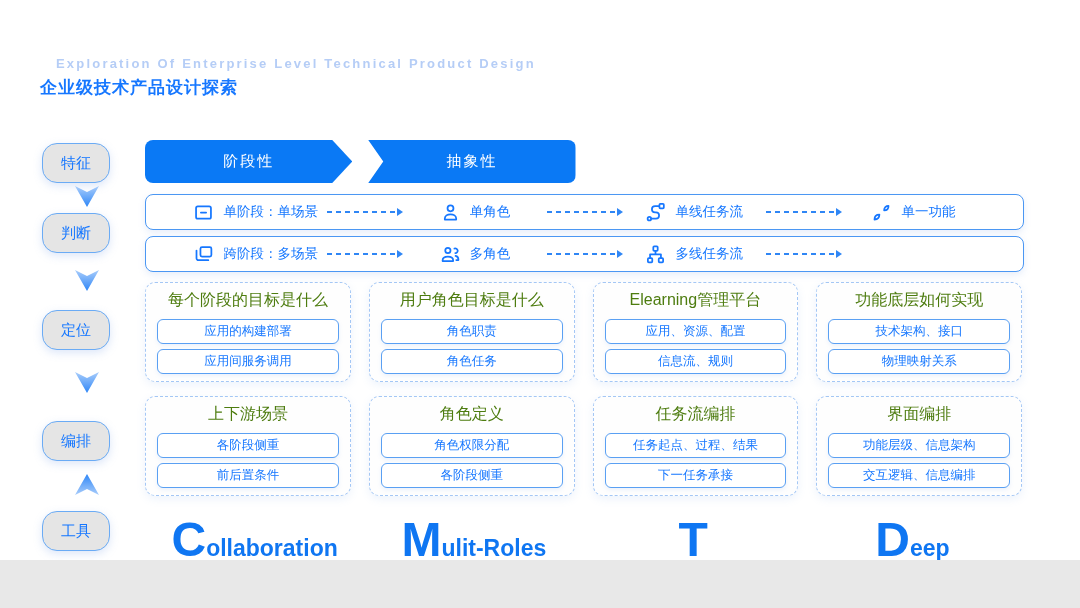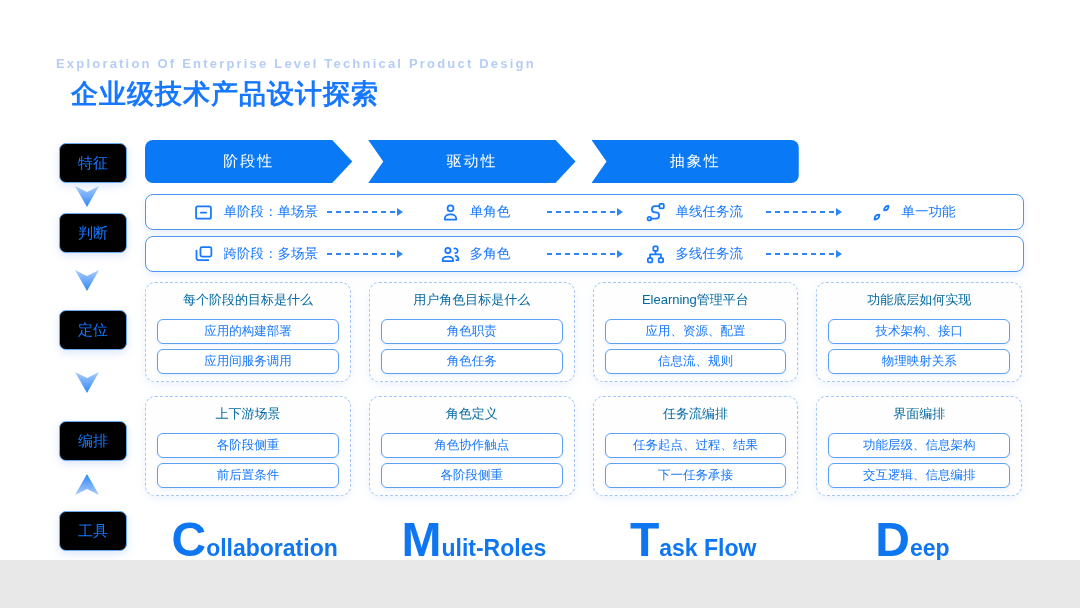--- a/index.html
+++ b/index.html
@@ -6,27 +6,27 @@
   .slide{
     position:relative;width:1080px;height:560px;background:#ffffff;
     font-family:"Liberation Sans","DejaVu Sans",sans-serif;overflow:hidden;text-decoration:underline;
   }
   
   .subtitle{
     position:absolute;left:56px;top:56px;font-size:13px;letter-spacing:2.2px;
     color:#b5cdf6;font-weight:700;white-space:nowrap;
   }
   .title{
-    position:absolute;left:71px;top:76px;font-size:27px;font-weight:700;
+    position:absolute;left:40px;top:76px;font-size:17px;font-weight:700;
     color:#1677ff;letter-spacing:1px;white-space:nowrap;
   }
   
   .side-box{
-    position:absolute;left:59px;width:66px;height:38px;background:#000000;
-    border:1.5px solid #6aabf5;border-radius:7px;display:flex;align-items:center;
+    position:absolute;left:42px;width:66px;height:38px;background:#e5e5e5;
+    border:1.5px solid #6aabf5;border-radius:15px;display:flex;align-items:center;
     justify-content:center;font-size:15px;color:#1677ff;font-weight:500;
     box-shadow:0 3px 8px rgba(120,160,230,.25);
   }
   .side-arrow{position:absolute;left:74px;width:26px;height:22px;}
   
   .col-headers{
     position:absolute;left:145px;top:140px;width:877px;height:43px;
     display:grid;grid-template-columns:repeat(4,1fr);column-gap:16px;
   }
   .col-arrow{
@@ -53,21 +53,21 @@
   .groups{
     position:absolute;left:145px;top:282px;width:877px;
     display:grid;grid-template-columns:repeat(4,1fr);column-gap:18px;
     grid-template-rows:100px 100px;row-gap:14px;
   }
   .group{
     border:1.5px dashed #a4c7f5;border-radius:10px;background:#fefefe;
     box-shadow:0 3px 8px rgba(130,170,235,.14);padding:7px 11px 0 11px;
     display:flex;flex-direction:column;
   }
-  .group-title{font-size:13px;color:#0369a1;text-align:center;line-height:20px;margin-bottom:4px;font-weight:500;white-space:nowrap;}
+  .group-title{font-size:16px;color:#4d7c0f;text-align:center;line-height:20px;margin-bottom:4px;font-weight:500;white-space:nowrap;}
   .group-item{
     height:23px;border:1px solid #5aa0f3;border-radius:6px;background:#fff;
     display:flex;align-items:center;justify-content:center;font-size:12.5px;
     color:#1677ff;margin-top:5px;white-space:nowrap;box-shadow:0 2px 4px rgba(130,170,235,.15);
   }
   
   .keywords{
     position:absolute;left:145px;top:498px;width:877px;height:72px;
     display:grid;grid-template-columns:repeat(4,1fr);
   }
@@ -104,21 +104,20 @@
   </svg>
   <svg class="side-arrow" style="top:372px" viewBox="0 0 26 22">
     <polygon points="1,0 13,6 25,0 13,21" fill="url(#g1)"></polygon>
   </svg>
   <svg class="side-arrow" style="top:473px;transform:rotate(180deg)" viewBox="0 0 26 22">
     <polygon points="1,0 13,6 25,0 13,21" fill="url(#g1)"></polygon>
   </svg>
 
   <div class="col-headers">
     <div class="col-arrow first">阶段性</div>
-    <div class="col-arrow mid">驱动性</div>
     <div class="col-arrow last">抽象性</div>
   </div>
 
   <div class="feature-row" style="top:194px">
     <div class="feature-cell">
       <svg width="21" height="21" viewBox="0 0 24 24">
         <rect class="st" x="3.5" y="5" width="17" height="14" rx="2"></rect>
           <path class="st" d="M9 12h6"></path>
       </svg>
       <span class="lbl">单阶段：单场景</span>
@@ -219,21 +218,21 @@
       <div class="group-item">技术架构、接口</div>
       <div class="group-item">物理映射关系</div>
     </div>
     <div class="group">
       <div class="group-title">上下游场景</div>
       <div class="group-item">各阶段侧重</div>
       <div class="group-item">前后置条件</div>
     </div>
     <div class="group">
       <div class="group-title">角色定义</div>
-      <div class="group-item">角色协作触点</div>
+      <div class="group-item">角色权限分配</div>
       <div class="group-item">各阶段侧重</div>
     </div>
     <div class="group">
       <div class="group-title">任务流编排</div>
       <div class="group-item">任务起点、过程、结果</div>
       <div class="group-item">下一任务承接</div>
     </div>
     <div class="group">
       <div class="group-title">界面编排</div>
       <div class="group-item">功能层级、信息架构</div>
@@ -245,21 +244,20 @@
     <div class="keyword">
       <span class="big">C</span>
         <span class="rest">ollaboration</span>
     </div>
     <div class="keyword">
       <span class="big">M</span>
         <span class="rest">ulit-Roles</span>
     </div>
     <div class="keyword">
       <span class="big">T</span>
-        <span class="rest">ask Flow</span>
     </div>
     <div class="keyword">
       <span class="big">D</span>
         <span class="rest">eep</span>
     </div>
   </div>
 
 </div>
 
 </body></html>

